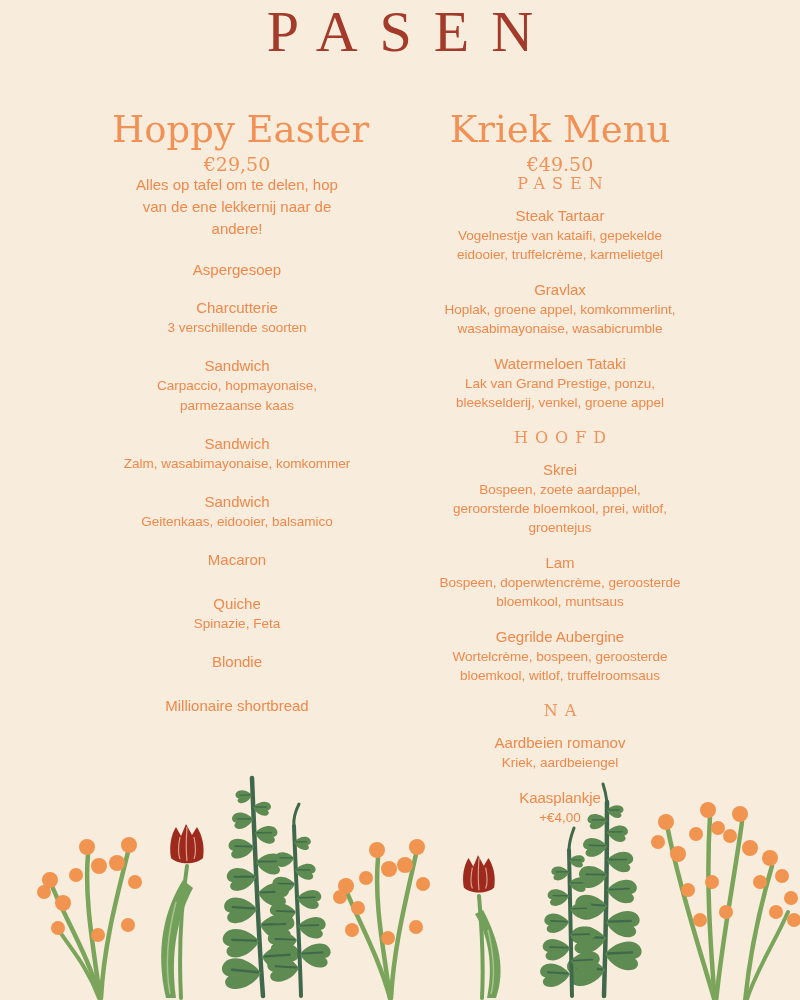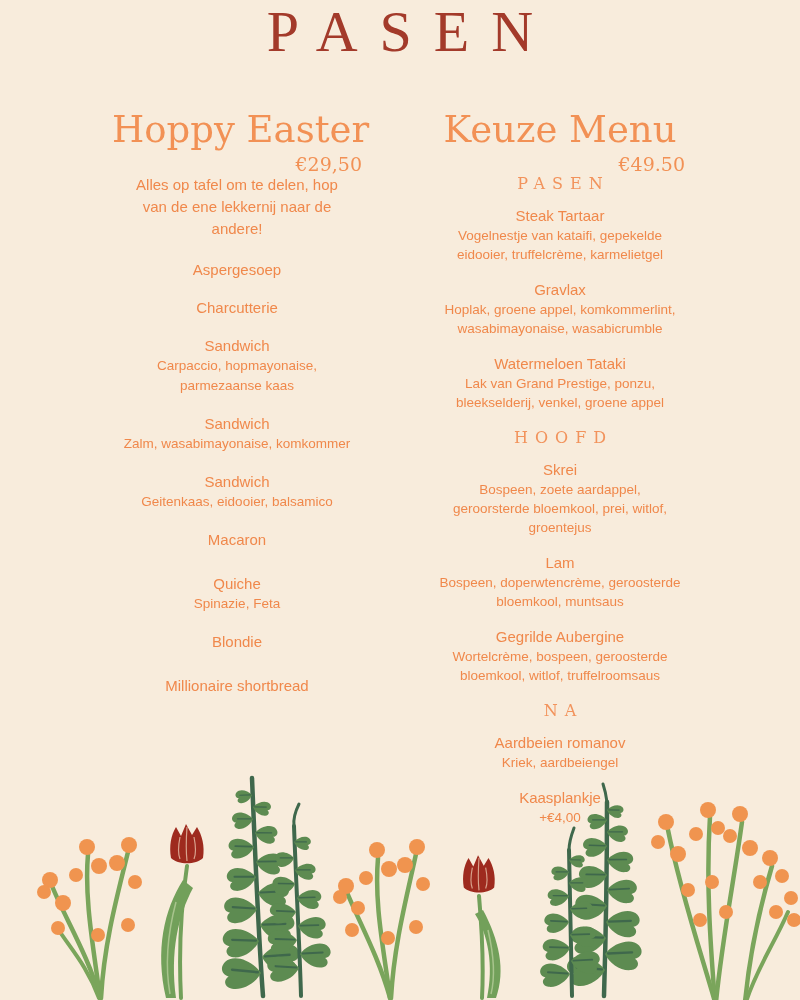--- a/index.html
+++ b/index.html
@@ -26,21 +26,20 @@
     margin:0;
     font-family:"DejaVu Serif","Liberation Serif",serif;
     font-weight:400;
     font-size:37px;line-height:48px;
     color:#f29155;
     white-space:nowrap;
   }
   .menu-price{
     font-family:"DejaVu Serif","Liberation Serif",serif;
     font-size:19px;line-height:20px;
-    text-align:right;
     color:#f29155;
     margin-top:0px;
   }
   .menu-intro{
     margin:0 0 20px 0;
     font-size:15px;line-height:22px;
     white-space:pre-line;
     text-align:center;
   }
   .item{margin-bottom:18px;}
@@ -75,20 +74,21 @@
   </header>
   <p class="menu-intro">Alles op tafel om te delen, hop
 van de ene lekkernij naar de
 andere!</p>
 
   <div class="item">
     <div class="item-name">Aspergesoep</div>
   </div>
   <div class="item">
     <div class="item-name">Charcutterie</div>
+    <div class="item-desc">3 verschillende soorten</div>
   </div>
   <div class="item">
     <div class="item-name">Sandwich</div>
     <div class="item-desc">Carpaccio, hopmayonaise,
 parmezaanse kaas</div>
   </div>
   <div class="item">
     <div class="item-name">Sandwich</div>
     <div class="item-desc">Zalm, wasabimayonaise, komkommer</div>
   </div>
@@ -106,21 +106,21 @@
   <div class="item gap-lg">
     <div class="item-name">Blondie</div>
   </div>
   <div class="item">
     <div class="item-name">Millionaire shortbread</div>
   </div>
 </section>
 
 <section class="col col-right">
   <header class="menu-header">
-    <h2 class="menu-title">Keuze Menu</h2>
+    <h2 class="menu-title">Kriek Menu</h2>
     <div class="menu-price">€49.50</div>
   </header>
 
   <h3 class="section-heading">PASEN</h3>
   <div class="item">
     <div class="item-name">Steak Tartaar</div>
     <div class="item-desc">Vogelnestje van kataifi, gepekelde
 eidooier, truffelcrème, karmelietgel</div>
   </div>
   <div class="item">

